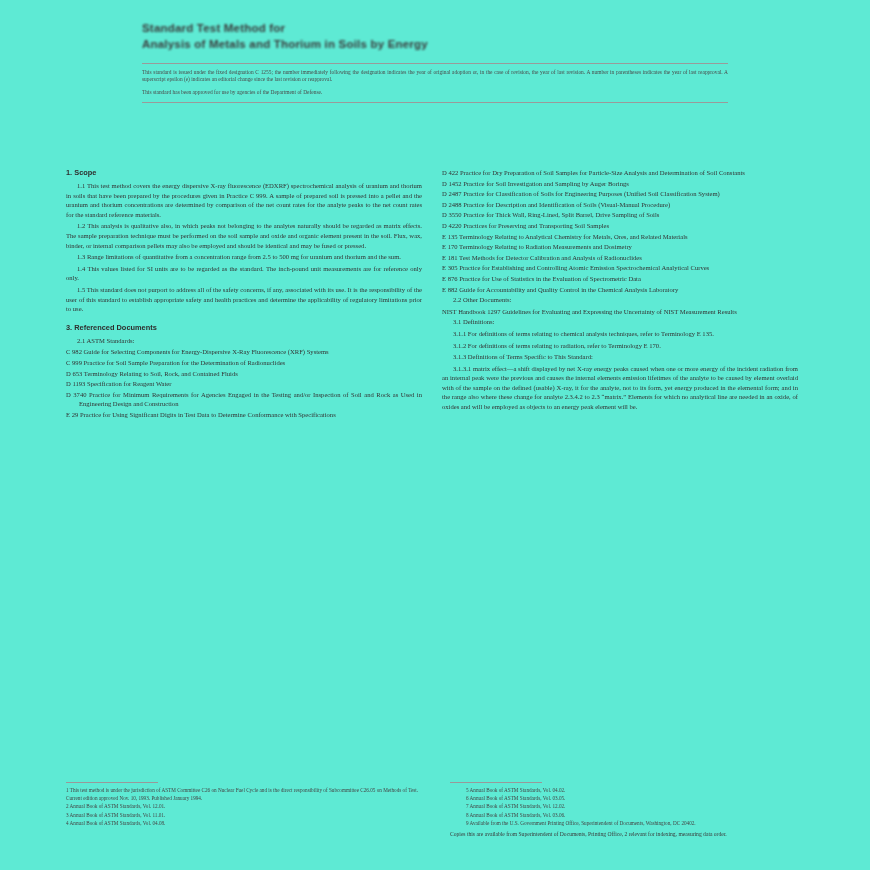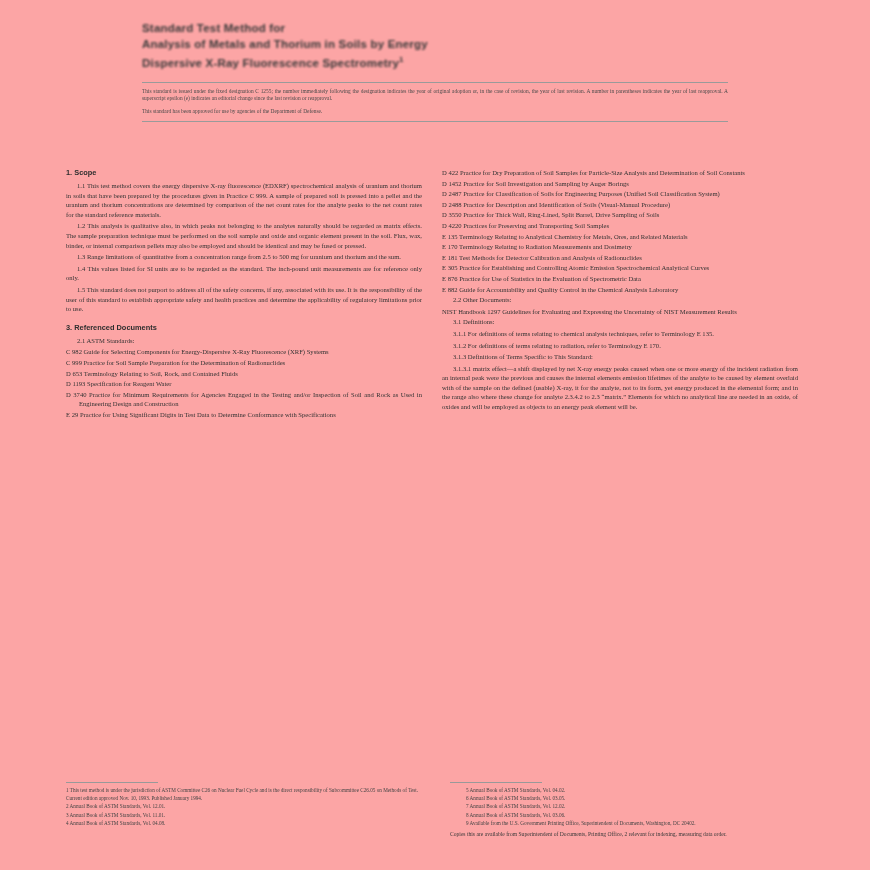--- a/index.html
+++ b/index.html
@@ -11,21 +11,21 @@
     width: 870px;
     height: 870px;
     overflow: hidden;
     font-family: "Liberation Serif", serif;
     color: #111;
   }
   .page {
     position: relative;
     width: 870px;
     height: 870px;
-    background: #fca5a5;
+    background: #5eead4;
     box-sizing: border-box;
   }
 
   
   .header {
     position: absolute;
     left: 142px;
     top: 20px;
     width: 586px;
   }
@@ -157,21 +157,20 @@
 </style>
 </head>
 <body>
 
 <div class="page">
 
   <div class="header">
     <div class="doc-title">
       <div>Standard Test Method for</div>
       <div>Analysis of Metals and Thorium in Soils by Energy</div>
-      <div><span>Dispersive X-Ray Fluorescence Spectrometry</span><span class="sup">1</span></div>
     </div>
     <div class="title-rule"></div>
     <div class="scope-note">This standard is issued under the fixed designation C 1255; the number immediately following the designation indicates the year of original adoption or, in the case of revision, the year of last revision. A number in parentheses indicates the year of last reapproval. A superscript epsilon (e) indicates an editorial change since the last revision or reapproval.</div>
     <div class="scope-note">This standard has been approved for use by agencies of the Department of Defense.</div>
     <div class="note-rule"></div>
   </div>
 
   <div class="columns">
 
     <div class="col">

